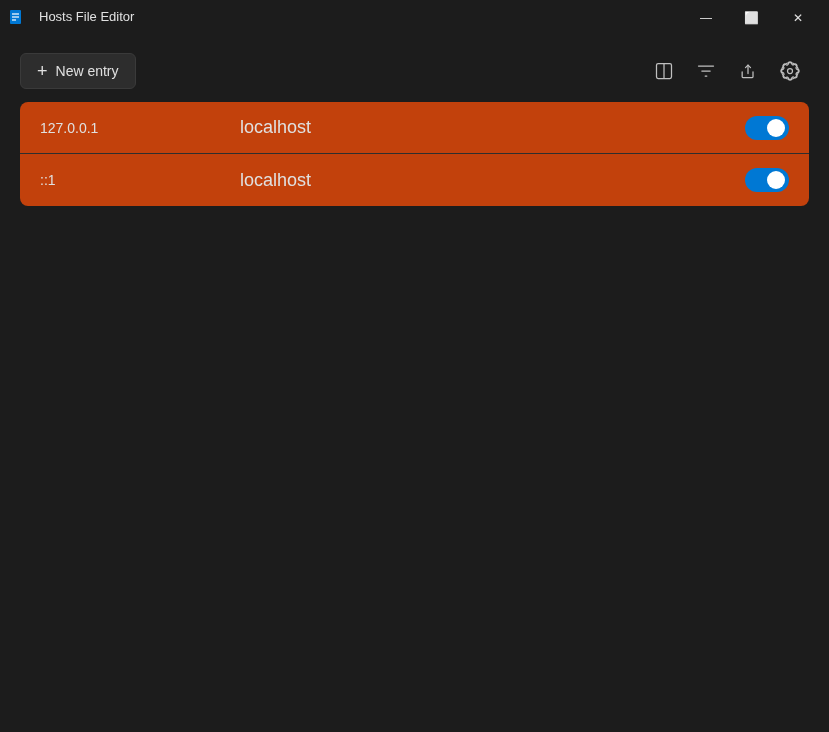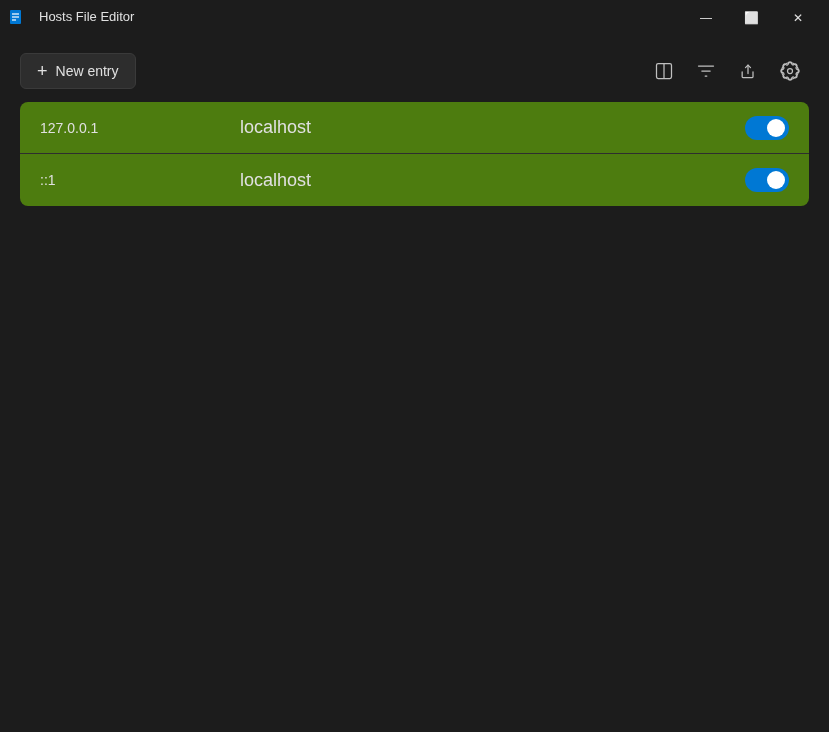--- a/index.html
+++ b/index.html
@@ -102,21 +102,21 @@
       border: none;
       color: #c0c0c0;
       cursor: pointer;
       border-radius: 5px;
       font-size: 18px;
     }
 
     
     .content {
       margin: 0 20px;
-      background: #4d7c0f;
+      background: #c2410c;
       border-radius: 8px;
       overflow: hidden;
     }
 
     .entry-row {
       display: flex;
       align-items: center;
       padding: 12px 20px;
       border-bottom: 1px solid #2e2e2e;
       height: 52px;

